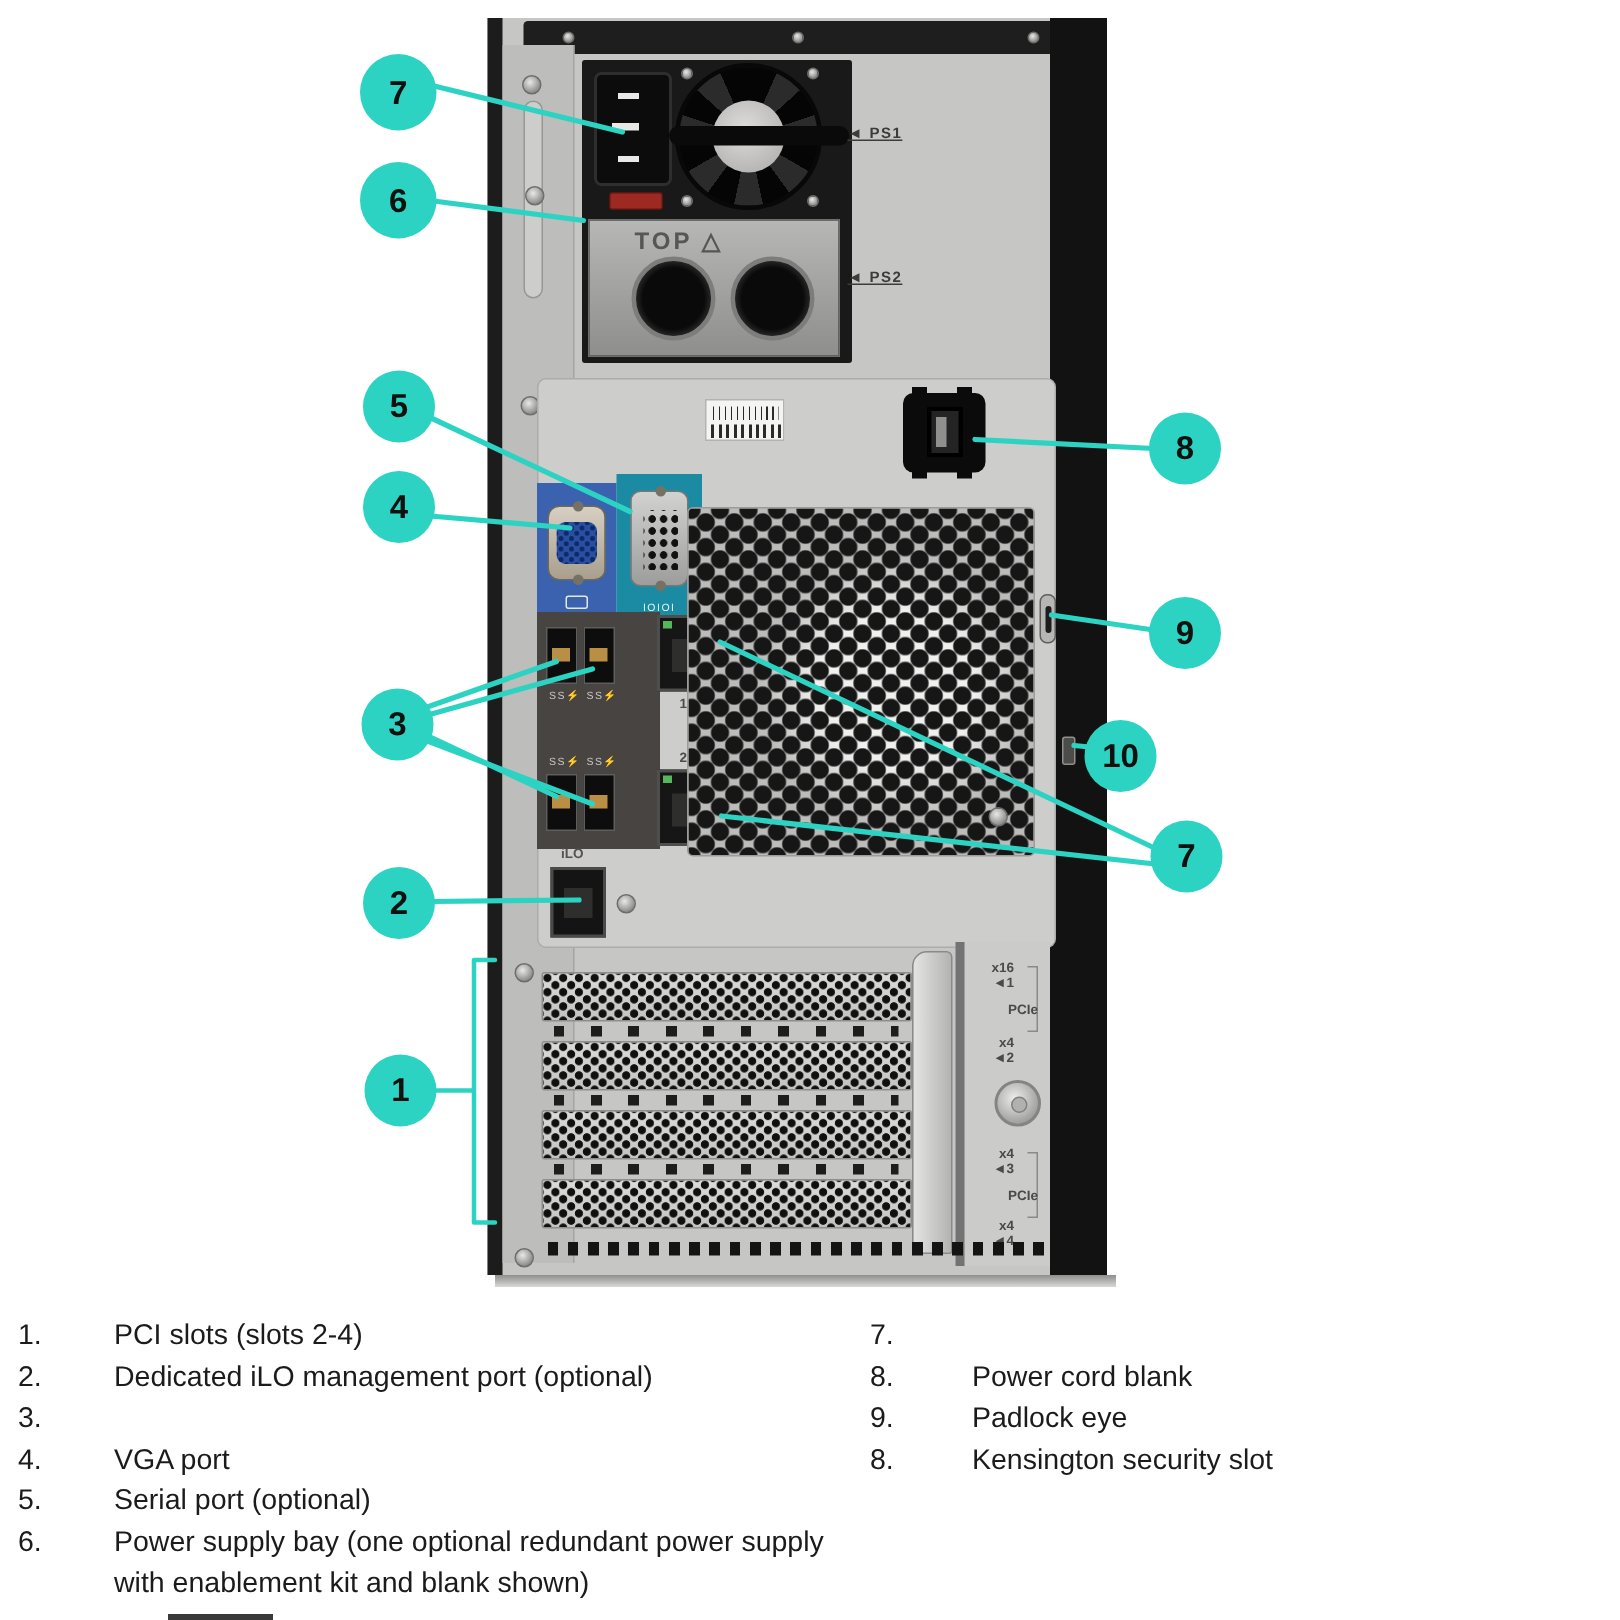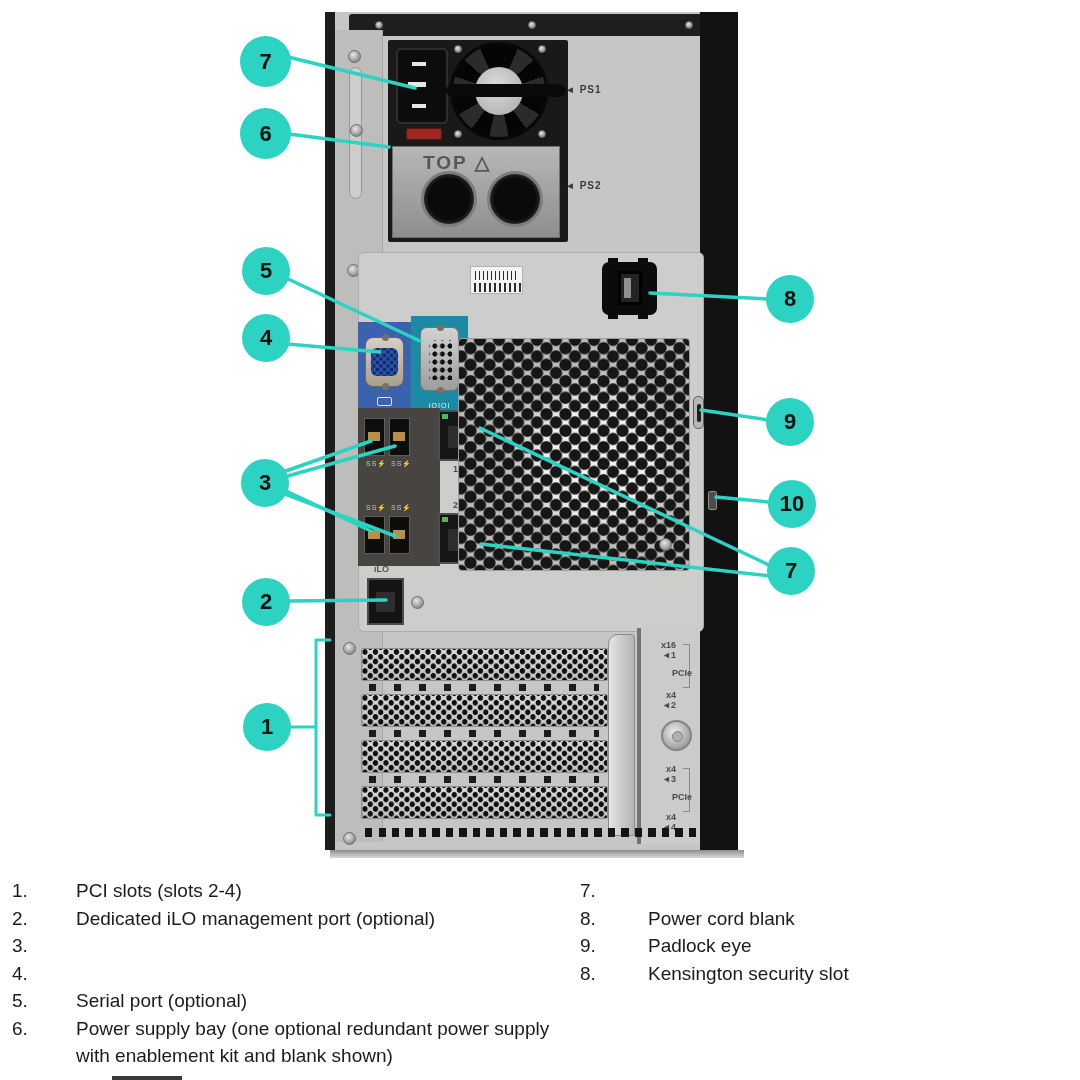--- a/index.html
+++ b/index.html
@@ -23,24 +23,24 @@
   .pwr-inlet { left:8px; top:8px; width:52px; height:76px; background:#0c0c0c; border:2px solid #2e2e2e; border-radius:5px; }
   .pwr-inlet .pin { position:absolute; background:#e8e8e6; }
   .latch-red { left:18px; top:88px; width:36px; height:12px; background:#9c2a22; border:1px solid #5d140f; border-radius:2px; }
   .psu-fan { left:62px; top:2px; width:98px; height:98px; border-radius:50%; border:3px solid #080808;
              background:repeating-conic-gradient(#050505 0deg 24deg, #2b2b2b 24deg 48deg); }
   .psu-hub { position:absolute; left:22px; top:22px; width:48px; height:48px; border-radius:50%;
              background:radial-gradient(circle at 45% 40%, #dedddb, #a9a8a6); display:flex; align-items:center; justify-content:center; }
   .psu-watt { transform:rotate(180deg); font-size:11px; font-weight:bold; color:#5b5b59; }
   .handle-bar { left:58px; top:44px; width:120px; height:13px; background:#0a0a0a; border-radius:7px; }
   .ps2-blank { left:4px; top:106px; width:168px; height:92px; background:linear-gradient(180deg,#b7b7b5,#8e8e8c); border:1px solid #6e6e6c; }
-  .ps2-top-label { position:absolute; left:30px; top:4px; font-size:19px; font-weight:bold; color:rgba(70,70,70,.85); letter-spacing:2px; }
+  .ps2-top-label { position:absolute; left:30px; top:4px; font-size:16px; font-weight:bold; color:rgba(70,70,70,.85); letter-spacing:2px; }
   .blank-hole { position:absolute; top:24px; width:56px; height:56px; border-radius:50%;
                 background:radial-gradient(circle, #0a0a0a 58%, #242424 70%, #6b6b69 74%); border:3px solid #7d7d7b; }
-  .ps-label { font-size:10px; font-weight:bold; color:#3c3c3a; letter-spacing:1px; }
+  .ps-label { font-size:10px; font-weight:bold; color:#3c3c3a; letter-spacing:1px;text-decoration:underline; }
 
   
   .io-seam { left:33px; top:240px; width:346px; height:380px; background:#cdcdcb; border:1px solid rgba(0,0,0,.16); border-radius:6px; }
   .barcode { left:145px; top:254px; width:53px; height:28px; background:#f4f4f2; border:1px solid #b3b3b1;
              background-image:repeating-linear-gradient(90deg,#2a2a2a 0 1px, transparent 1px 4px),
                               repeating-linear-gradient(90deg,#2a2a2a 0 2px, transparent 2px 5px);
              background-size:44px 9px, 48px 9px; background-position:4px 4px, 3px 16px; background-repeat:no-repeat; }
   .cord-clip { left:277px; top:250px; width:55px; height:53px; background:#0b0b0b; border-radius:7px; }
   .cord-clip .inner { position:absolute; left:16px; top:9px; width:24px; height:34px; background:#242424; border:3px solid #000; }
   .cord-clip .slot  { position:absolute; left:22px; top:16px; width:7px; height:20px; background:#8f8f8d; }
@@ -86,21 +86,21 @@
 
   
   .pci-cover { left:36px; width:247px; height:33px; border:1px solid #8e8e8c; border-radius:2px;
     background:
       radial-gradient(circle, #101010 2.5px, transparent 3px) 3px 3px / 10.5px 9.5px,
       radial-gradient(circle, #101010 2.5px, transparent 3px) 8.2px 7.7px / 10.5px 9.5px,
       linear-gradient(180deg,#dcdcda,#c2c2c0); }
   .pci-gap { left:44px; width:230px; height:7px;
     background:repeating-linear-gradient(90deg,#1d1d1d 0 7px, transparent 7px 25px); }
   .retention { left:283px; top:622px; width:27px; height:202px; background:linear-gradient(90deg,#e4e4e2,#b3b3b1); border:1px solid #8a8a88; border-radius:10px 4px 2px 2px; }
-  .pcie-panel { left:312px; top:616px; width:63px; height:216px; background:#cbcbc9; border-left:4px solid #737373; }
+  .pcie-panel { left:312px; top:616px; width:63px; height:216px; background:#cbcbc9; border-left:6px solid #737373; }
   .pcie-label { position:absolute; font-size:9px; line-height:10px; color:#4a4a48; font-weight:bold; white-space:pre-line; text-align:right; }
   .pcie-bracket { position:absolute; width:7px; border:1px solid #8a8a88; border-left:none; }
   .thumbscrew { position:absolute; left:20px; top:92px; width:31px; height:31px; border-radius:50%;
                 background:radial-gradient(circle at 42% 38%, #ededeb, #9d9d9b 75%); border:2px solid #848482; }
   .thumbscrew::after { content:""; position:absolute; left:9px; top:9px; width:9px; height:9px; border-radius:50%; background:#b1b1af; border:1px solid #808080; }
   .bottom-perf { left:40px; top:816px; width:332px; height:10px;
     background:repeating-linear-gradient(90deg,#141414 0 7px, transparent 7px 13.5px); background-size:100% 9px; background-repeat:no-repeat; }
 
   
   .padlock-eye { left:368px; top:384px; width:11px; height:33px; background:#b6b6b4; border:1px solid #5e5e5c; border-radius:5px; }
@@ -109,21 +109,21 @@
   .chassis-shadow { position:absolute; left:330px; top:850px; width:414px; height:8px; background:linear-gradient(180deg,#8e8e8c,#d9d9d7); }
 
   
   .lines-svg { position:absolute; left:0; top:0; width:1080px; height:1080px; pointer-events:none; }
   .callout { position:absolute; width:48px; height:48px; border-radius:50%; background:#2cd3c2;
              display:flex; align-items:center; justify-content:center;
              font-size:22px; font-weight:bold; color:#10100e; }
   .co1{left:243px;top:703px;} .co2{left:242px;top:578px;} .co3{left:241px;top:459px;}
   .co4{left:242px;top:314px;} .co5{left:242px;top:247px;} .co6{left:240px;top:108px; width:51px;height:51px;}
   .co7{left:240px;top:36px; width:51px;height:51px;}
-  .co8{left:766px;top:275px;} .co9{left:766px;top:398px;} .co10{left:768px;top:480px;} .co11{left:767px;top:547px;}
+  .co8{left:766px;top:275px;} .co9{left:766px;top:398px;} .co10{left:723px;top:480px;} .co11{left:767px;top:547px;}
 
   
   .legend-col { position:absolute; top:877px; }
   .legend-col.left  { left:12px;  width:548px; }
   .legend-col.right { left:580px; width:496px; }
   .legend-row { display:flex; font-size:19px; color:#1b1b1b; line-height:27.5px; }
   .legend-num { width:64px; flex:0 0 64px; }
   .legend-col.right .legend-num { width:68px; flex:0 0 68px; }
   .legend-text { flex:1; }
   .bottom-fragment { position:absolute; left:112px; top:1076px; width:70px; height:4px; background:#3a3a3a; }
@@ -334,20 +334,21 @@
     </div>
     <div class="legend-row">
       <span class="legend-num">2.</span>
       <span class="legend-text">Dedicated iLO management port (optional)</span>
     </div>
     <div class="legend-row">
       <span class="legend-num">3.</span>
     </div>
     <div class="legend-row">
       <span class="legend-num">4.</span>
+      <span class="legend-text">VGA port</span>
     </div>
     <div class="legend-row">
       <span class="legend-num">5.</span>
       <span class="legend-text">Serial port (optional)</span>
     </div>
     <div class="legend-row">
       <span class="legend-num">6.</span>
       <span class="legend-text">Power supply bay (one optional redundant power supply with enablement kit and blank shown)</span>
     </div>
   </div>

